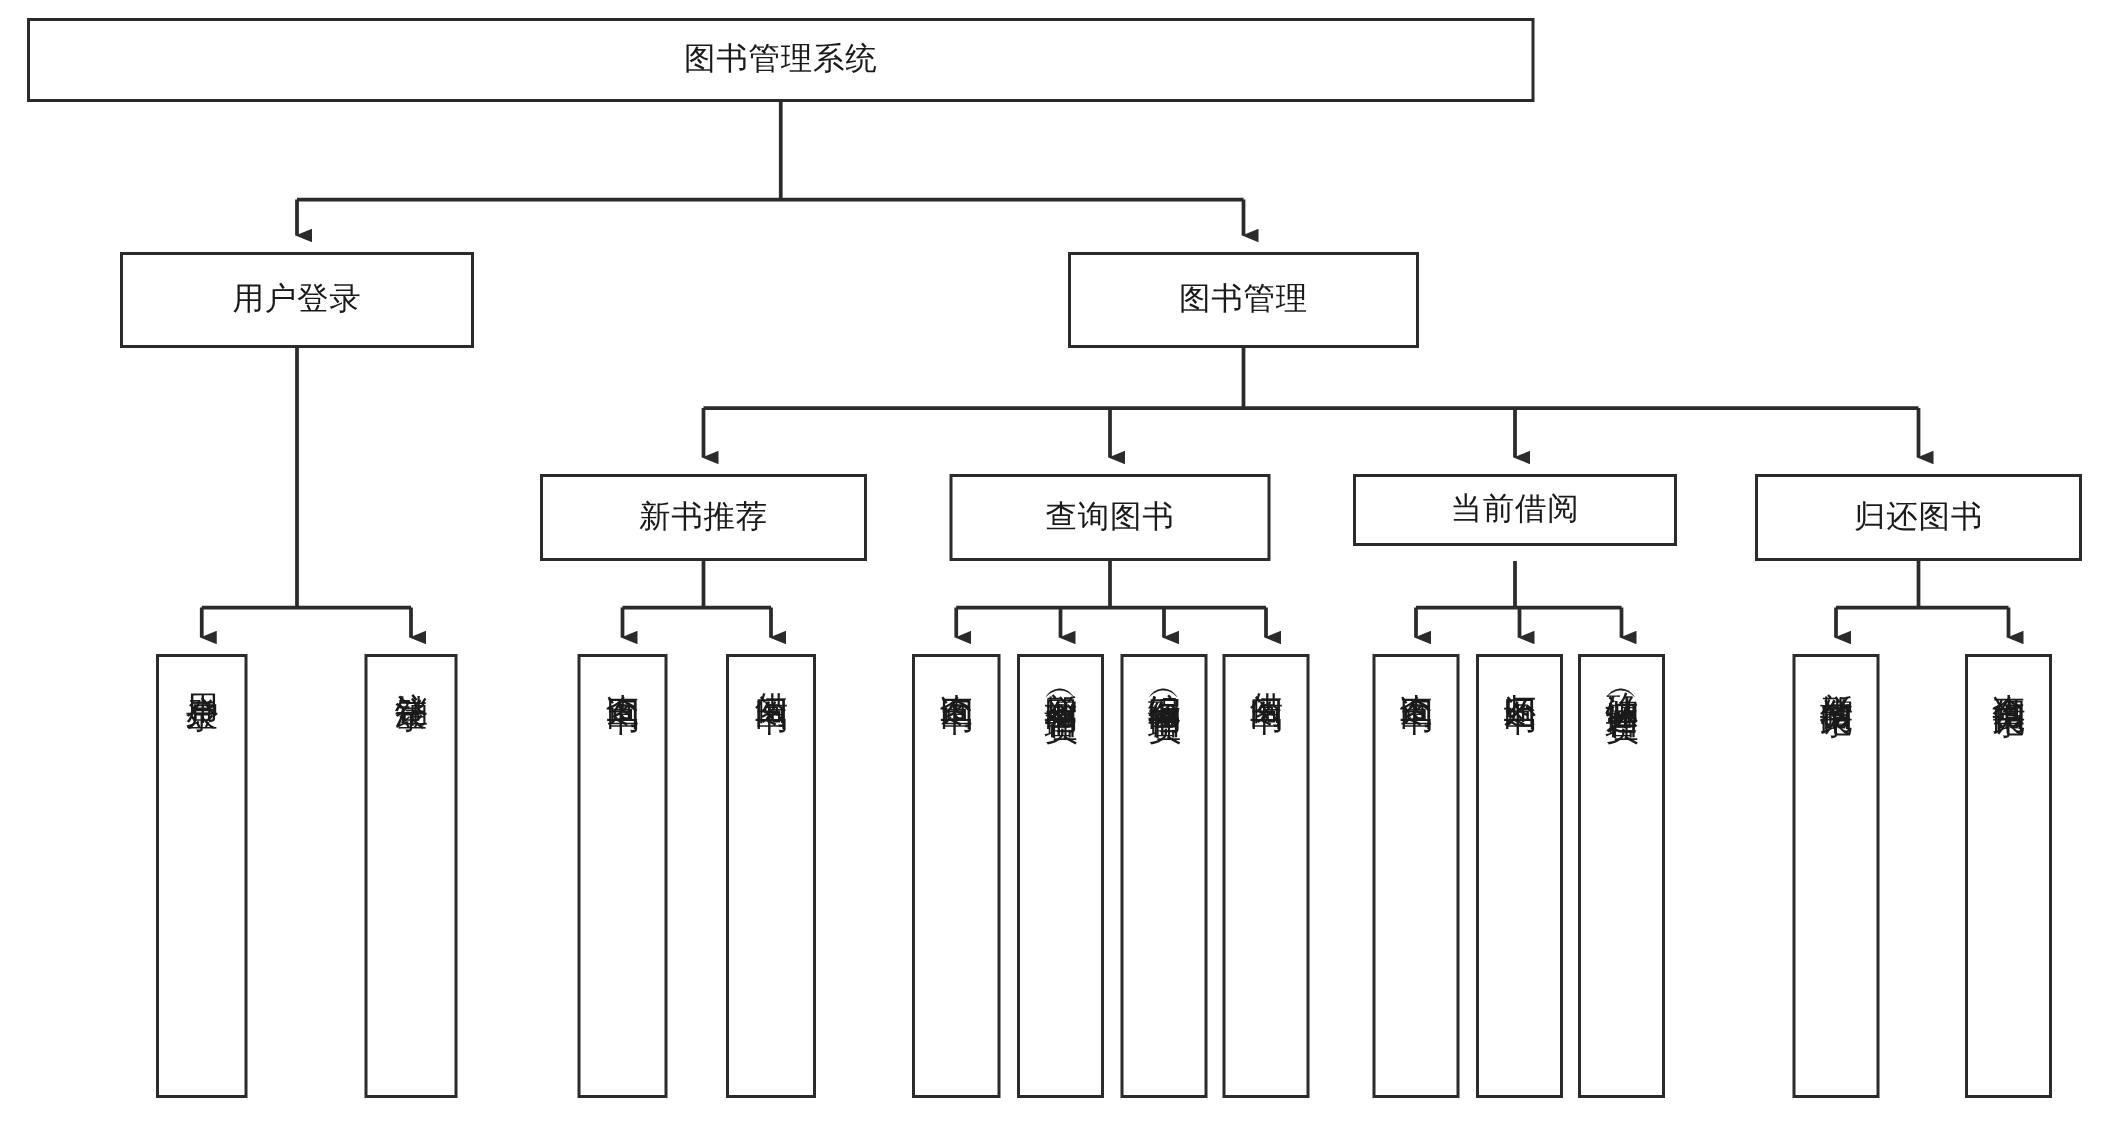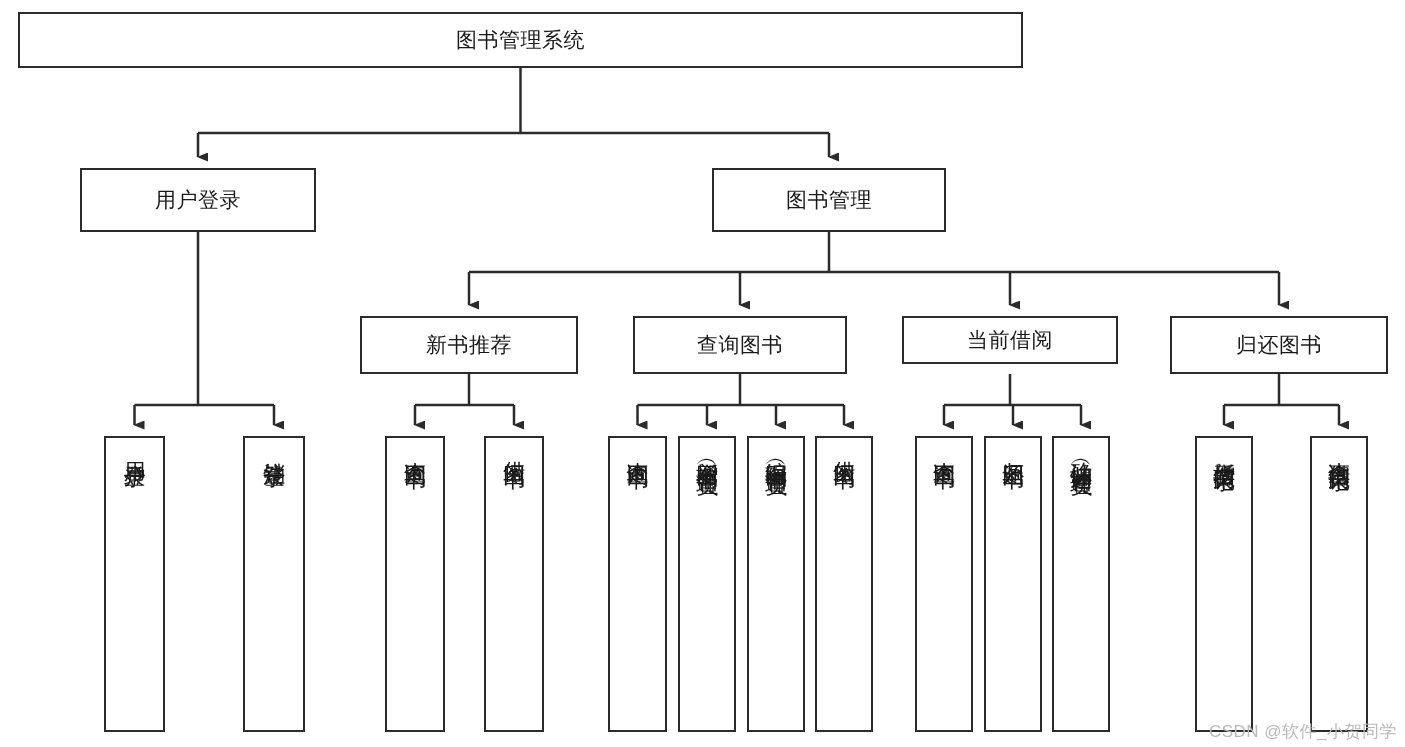--- a/index.html
+++ b/index.html
@@ -177,14 +177,13 @@
         <span class="label">确认归还（管理员）</span>
       </div>
       <div class="node v" style="left: 1195px; top: 436px; width: 58px; height: 296px;">
         <span class="label">新增借阅记录</span>
       </div>
       <div class="node v" style="left: 1310px; top: 436px; width: 58px; height: 296px;">
         <span class="label">查询借阅记录</span>
       </div>
     </div>
 
-  <div class="watermark">CSDN @软件_小贺同学</div>
 </div>
 
 </body></html>

